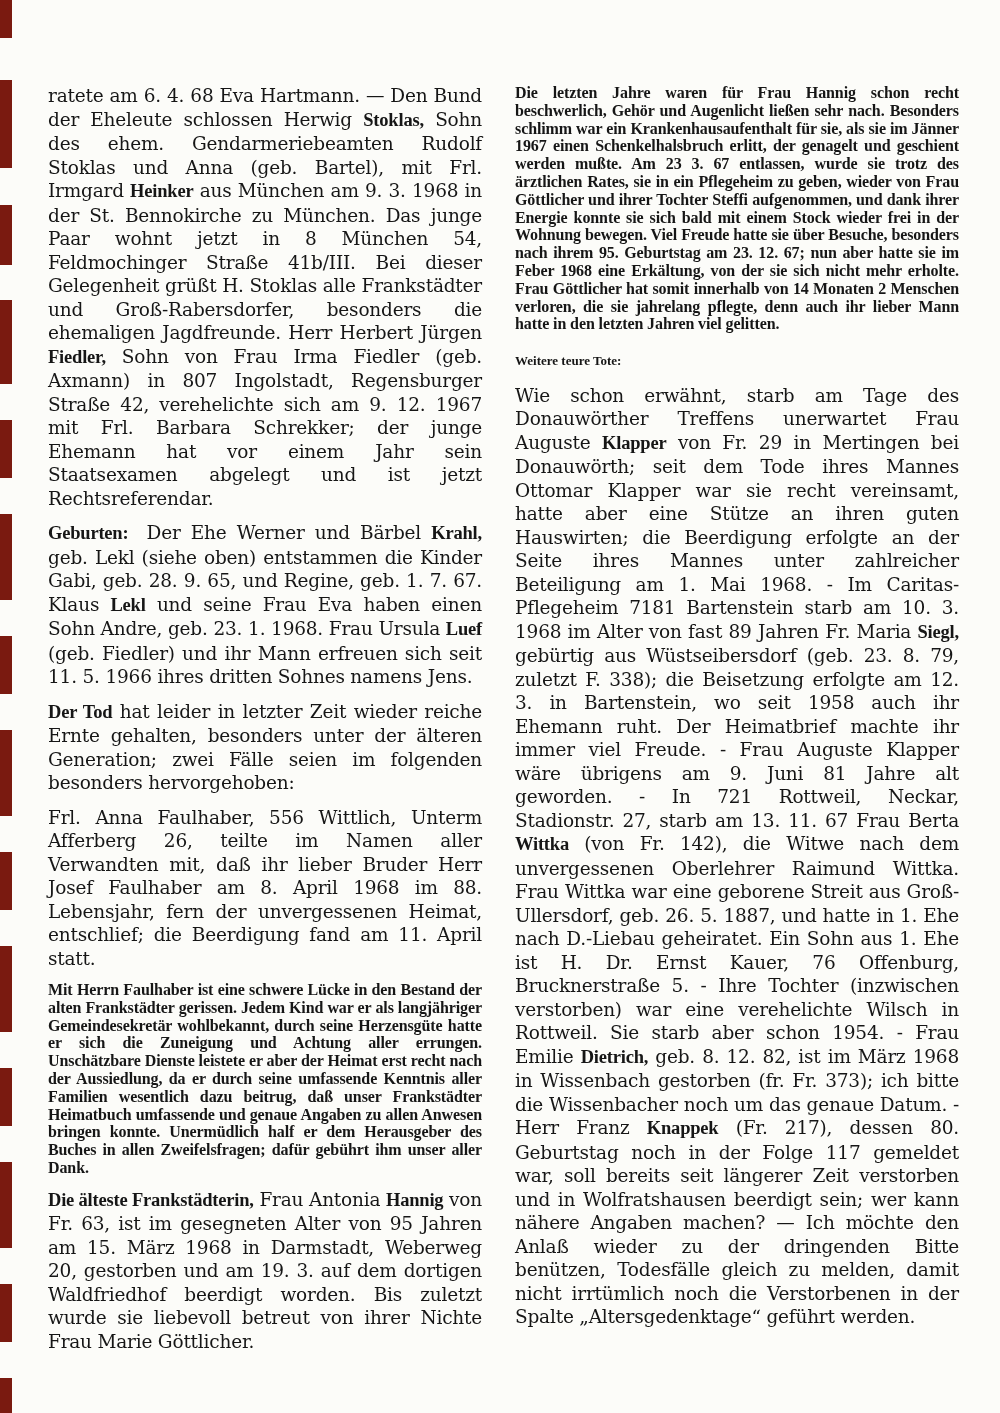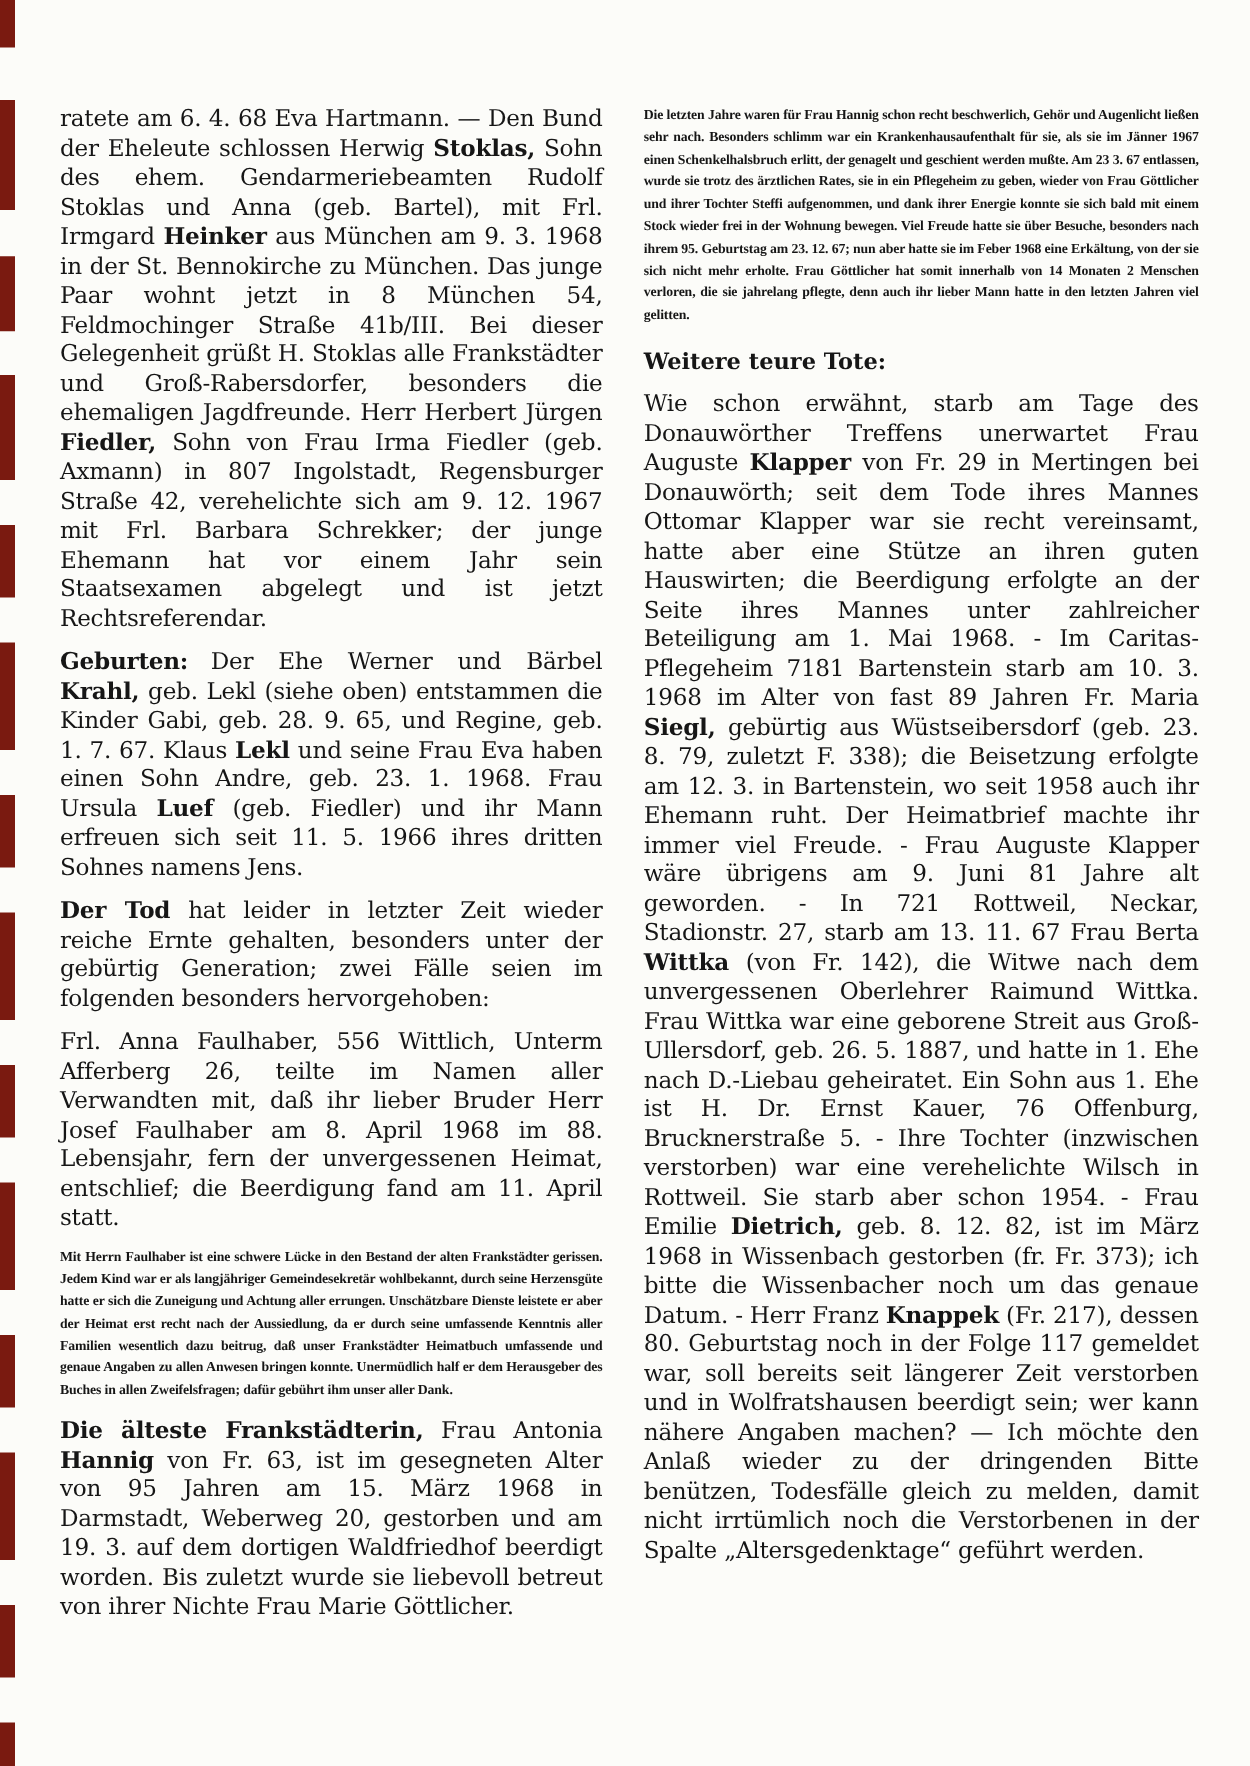--- a/index.html
+++ b/index.html
@@ -26,35 +26,35 @@
   p { margin: 0 0 11px 0; }
   .para-body {
     font-family: "DejaVu Serif", serif;
     font-size: 18.5px;
     line-height: 23.5px;
     text-align: justify;
     letter-spacing: -0.2px;
   }
   .para-heading {
     font-family: "DejaVu Serif", serif;
-    font-size: 18px;
+    font-size: 13px;
     line-height: 23.5px;
     font-weight: bold;
     margin: 16px 0 11px 0;
     text-align: left;
   }
   .para-small {
     font-family: "Liberation Serif", serif;
     font-weight: bold;
-    font-size: 11px;
+    font-size: 16px;
     line-height: 17.8px;
     text-align: justify;
     letter-spacing: -0.1px;
   }
-  .seg-bold { font-weight: bold; }
+  .seg-bold { font-weight: bold; font-family: Liberation Serif, serif; }
 </style>
 </head>
 <body style="--paper: #fcfcf9; --ink: #161616; --mark: #7a1a10;">
 
 <div class="page">
   <div class="edge-marks">
       <div class="scan-mark" style="top: 0px; height: 38px;"></div>
       <div class="scan-mark" style="top: 80px; height: 88px;"></div>
       <div class="scan-mark" style="top: 205px; height: 60px;"></div>
       <div class="scan-mark" style="top: 300px; height: 84px;"></div>
@@ -66,21 +66,21 @@
       <div class="scan-mark" style="top: 946px; height: 86px;"></div>
       <div class="scan-mark" style="top: 1068px; height: 58px;"></div>
       <div class="scan-mark" style="top: 1162px; height: 86px;"></div>
       <div class="scan-mark" style="top: 1284px; height: 58px;"></div>
       <div class="scan-mark" style="top: 1378px; height: 35px;"></div>
     </div>
   <div class="columns">
     <div class="col col-left">
         <p class="para-body"><span>ratete am 6. 4. 68 Eva Hartmann. — Den Bund der Eheleute schlossen Herwig </span><span class="seg-bold">Stoklas,</span><span> Sohn des ehem. Gendarmeriebeamten Rudolf Stoklas und Anna (geb. Bartel), mit Frl. Irmgard </span><span class="seg-bold">Heinker</span><span> aus München am 9. 3. 1968 in der St. Bennokirche zu München. Das junge Paar wohnt jetzt in 8 München 54, Feldmochinger Straße 41b/III. Bei dieser Gelegenheit grüßt H. Stoklas alle Frankstädter und Groß-Rabersdorfer, besonders die ehemaligen Jagdfreunde. Herr Herbert Jürgen </span><span class="seg-bold">Fiedler,</span><span> Sohn von Frau Irma Fiedler (geb. Axmann) in 807 Ingolstadt, Regensburger Straße 42, verehelichte sich am 9. 12. 1967 mit Frl. Barbara Schrekker; der junge Ehemann hat vor einem Jahr sein Staatsexamen abgelegt und ist jetzt Rechtsreferendar.</span></p>
         <p class="para-body"><span class="seg-bold">Geburten:</span><span>  Der Ehe Werner und Bärbel </span><span class="seg-bold">Krahl,</span><span> geb. Lekl (siehe oben) entstammen die Kinder Gabi, geb. 28. 9. 65, und Regine, geb. 1. 7. 67. Klaus </span><span class="seg-bold">Lekl</span><span> und seine Frau Eva haben einen Sohn Andre, geb. 23. 1. 1968. Frau Ursula </span><span class="seg-bold">Luef</span><span> (geb. Fiedler) und ihr Mann erfreuen sich seit 11. 5. 1966 ihres dritten Sohnes namens Jens.</span></p>
-        <p class="para-body"><span class="seg-bold">Der Tod</span><span> hat leider in letzter Zeit wieder reiche Ernte gehalten, besonders unter der gebürtig Generation; zwei Fälle seien im folgenden besonders hervorgehoben:</span></p>
+        <p class="para-body"><span class="seg-bold">Der Tod</span><span> hat leider in letzter Zeit wieder reiche Ernte gehalten, besonders unter der älteren Generation; zwei Fälle seien im folgenden besonders hervorgehoben:</span></p>
         <p class="para-body"><span>Frl. Anna Faulhaber, 556 Wittlich, Unterm Afferberg 26, teilte im Namen aller Verwandten mit, daß ihr lieber Bruder Herr Josef Faulhaber am 8. April 1968 im 88. Lebensjahr, fern der unvergessenen Heimat, entschlief; die Beerdigung fand am 11. April statt.</span></p>
         <p class="para-small"><span>Mit Herrn Faulhaber ist eine schwere Lücke in den Bestand der alten Frankstädter gerissen. Jedem Kind war er als langjähriger Gemeindesekretär wohlbekannt, durch seine Herzensgüte hatte er sich die Zuneigung und Achtung aller errungen. Unschätzbare Dienste leistete er aber der Heimat erst recht nach der Aussiedlung, da er durch seine umfassende Kenntnis aller Familien wesentlich dazu beitrug, daß unser Frankstädter Heimatbuch umfassende und genaue Angaben zu allen Anwesen bringen konnte. Unermüdlich half er dem Herausgeber des Buches in allen Zweifelsfragen; dafür gebührt ihm unser aller Dank.</span></p>
         <p class="para-body"><span class="seg-bold">Die älteste Frankstädterin,</span><span> Frau Antonia </span><span class="seg-bold">Hannig</span><span> von Fr. 63, ist im gesegneten Alter von 95 Jahren am 15. März 1968 in Darmstadt, Weberweg 20, gestorben und am 19. 3. auf dem dortigen Waldfriedhof beerdigt worden. Bis zuletzt wurde sie liebevoll betreut von ihrer Nichte Frau Marie Göttlicher.</span></p>
 
     </div>
     <div class="col col-right">
         <p class="para-small"><span>Die letzten Jahre waren für Frau Hannig schon recht beschwerlich, Gehör und Augenlicht ließen sehr nach. Besonders schlimm war ein Krankenhausaufenthalt für sie, als sie im Jänner 1967 einen Schenkelhalsbruch erlitt, der genagelt und geschient werden mußte. Am 23 3. 67 entlassen, wurde sie trotz des ärztlichen Rates, sie in ein Pflegeheim zu geben, wieder von Frau Göttlicher und ihrer Tochter Steffi aufgenommen, und dank ihrer Energie konnte sie sich bald mit einem Stock wieder frei in der Wohnung bewegen. Viel Freude hatte sie über Besuche, besonders nach ihrem 95. Geburtstag am 23. 12. 67; nun aber hatte sie im Feber 1968 eine Erkältung, von der sie sich nicht mehr erholte. Frau Göttlicher hat somit innerhalb von 14 Monaten 2 Menschen verloren, die sie jahrelang pflegte, denn auch ihr lieber Mann hatte in den letzten Jahren viel gelitten.</span></p>
         <p class="para-heading"><span class="seg-bold">Weitere teure Tote:</span></p>
         <p class="para-body"><span>Wie schon erwähnt, starb am Tage des Donauwörther Treffens unerwartet Frau Auguste </span><span class="seg-bold">Klapper</span><span> von Fr. 29 in Mertingen bei Donauwörth; seit dem Tode ihres Mannes Ottomar Klapper war sie recht vereinsamt, hatte aber eine Stütze an ihren guten Hauswirten; die Beerdigung erfolgte an der Seite ihres Mannes unter zahlreicher Beteiligung am 1. Mai 1968. - Im Caritas-Pflegeheim 7181 Bartenstein starb am 10. 3. 1968 im Alter von fast 89 Jahren Fr. Maria </span><span class="seg-bold">Siegl,</span><span> gebürtig aus Wüstseibersdorf (geb. 23. 8. 79, zuletzt F. 338); die Beisetzung erfolgte am 12. 3. in Bartenstein, wo seit 1958 auch ihr Ehemann ruht. Der Heimatbrief machte ihr immer viel Freude. - Frau Auguste Klapper wäre übrigens am 9. Juni 81 Jahre alt geworden. - In 721 Rottweil, Neckar, Stadionstr. 27, starb am 13. 11. 67 Frau Berta </span><span class="seg-bold">Wittka</span><span> (von Fr. 142), die Witwe nach dem unvergessenen Oberlehrer Raimund Wittka. Frau Wittka war eine geborene Streit aus Groß-Ullersdorf, geb. 26. 5. 1887, und hatte in 1. Ehe nach D.-Liebau geheiratet. Ein Sohn aus 1. Ehe ist H. Dr. Ernst Kauer, 76 Offenburg, Brucknerstraße 5. - Ihre Tochter (inzwischen verstorben) war eine verehelichte Wilsch in Rottweil. Sie starb aber schon 1954. - Frau Emilie </span><span class="seg-bold">Dietrich,</span><span> geb. 8. 12. 82, ist im März 1968 in Wissenbach gestorben (fr. Fr. 373); ich bitte die Wissenbacher noch um das genaue Datum. - Herr Franz </span><span class="seg-bold">Knappek</span><span> (Fr. 217), dessen 80. Geburtstag noch in der Folge 117 gemeldet war, soll bereits seit längerer Zeit verstorben und in Wolfratshausen beerdigt sein; wer kann nähere Angaben machen? — Ich möchte den Anlaß wieder zu der dringenden Bitte benützen, Todesfälle gleich zu melden, damit nicht irrtümlich noch die Verstorbenen in der Spalte „Altersgedenktage“ geführt werden.</span></p>
       </div>

